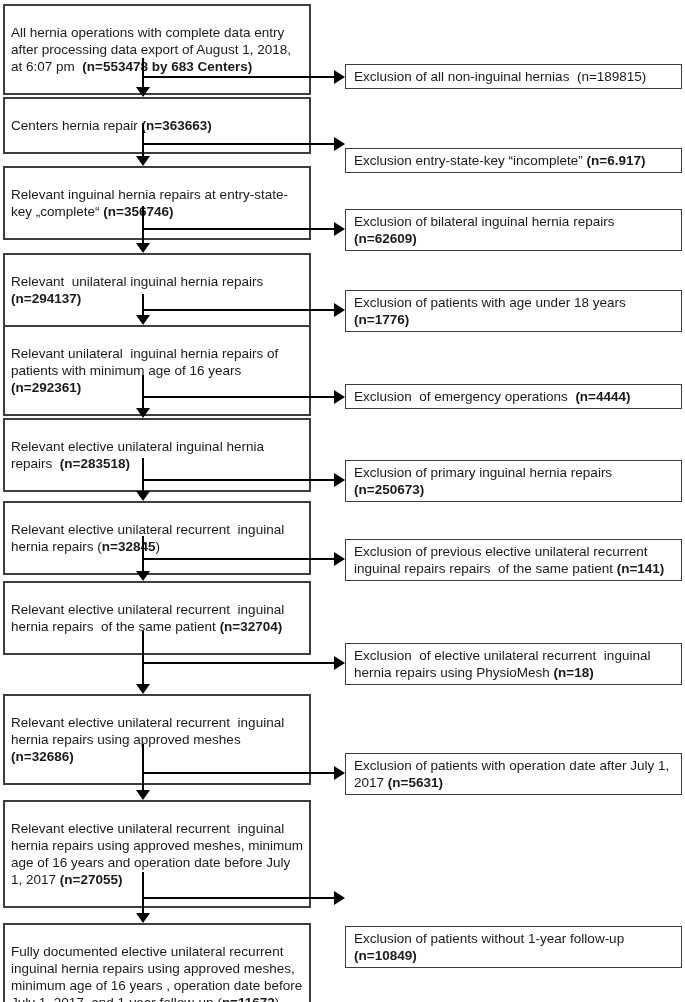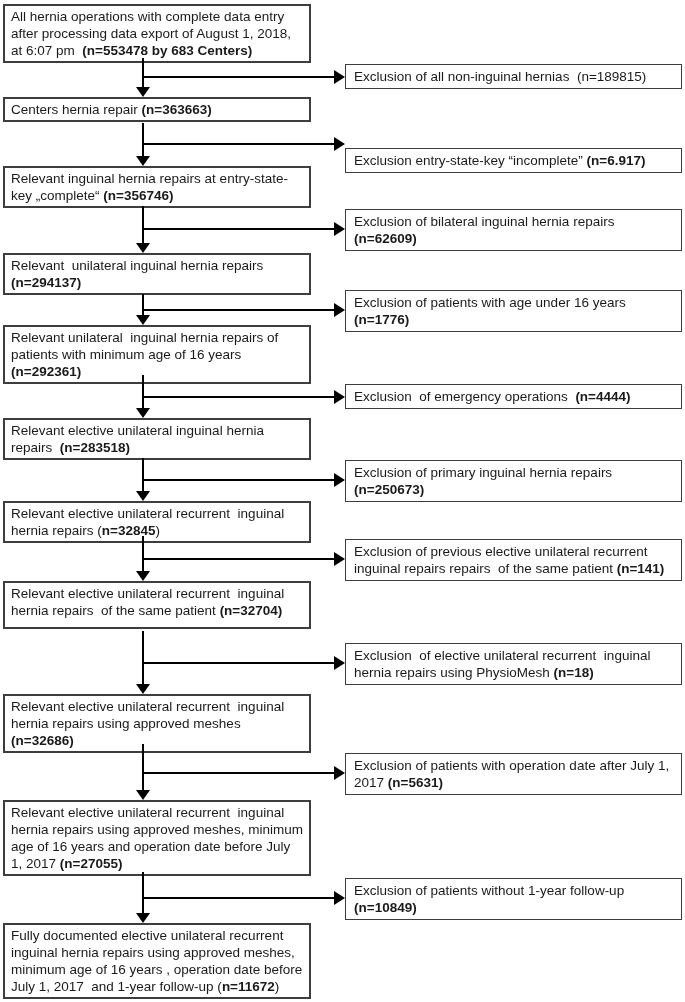--- a/index.html
+++ b/index.html
@@ -3,21 +3,21 @@
 <meta charset="utf-8">
 <style>
   html,body{margin:0;padding:0;background:#ffffff;}
   #canvas{
     position:relative;width:685px;height:1002px;background:#ffffff;
     font-family:"Liberation Sans","DejaVu Sans",sans-serif;
     font-size:13.5px;line-height:17px;color:#1a1a1a;overflow:hidden;
   }
   .box{
     position:absolute;background:#ffffff;border:2px solid #3d3d3d;
-    box-sizing:border-box;padding:2px 6px;white-space:pre-wrap;
+    box-sizing:border-box;padding:18px 6px;white-space:pre-wrap;
   }
   .box.left{left:3px;width:308px;}
   .box.right{left:345px;width:337px;border-width:1.5px;padding:3px 8px;}
   .box b{font-weight:bold;}
   .vline{position:absolute;left:142px;width:2px;background:#000;}
   .hline{position:absolute;left:143px;height:2px;background:#000;}
   .head-down{
     position:absolute;left:136px;width:0;height:0;
     border-left:7px solid transparent;border-right:7px solid transparent;
     border-top:10px solid #000;
@@ -41,27 +41,27 @@
   <div class="box left" style="top:418px;min-height:38px"><span>Relevant elective unilateral inguinal hernia repairs  </span><b>(n=283518)</b><span></span></div>
   <div class="box left" style="top:501px;min-height:33px"><span>Relevant elective unilateral recurrent  inguinal hernia repairs (</span><b>n=32845</b><span>)</span></div>
   <div class="box left" style="top:581px;min-height:48px"><span>Relevant elective unilateral recurrent  inguinal hernia repairs  of the same patient </span><b>(n=32704)</b><span></span></div>
   <div class="box left" style="top:694px;min-height:48px"><span>Relevant elective unilateral recurrent  inguinal hernia repairs using approved meshes </span><b>(n=32686)</b><span></span></div>
   <div class="box left" style="top:800px;min-height:70px"><span>Relevant elective unilateral recurrent  inguinal hernia repairs using approved meshes, minimum age of 16 years and operation date before July 1, 2017 </span><b>(n=27055)</b><span></span></div>
   <div class="box left" style="top:923px;min-height:71px"><span>Fully documented elective unilateral recurrent inguinal hernia repairs using approved meshes, minimum age of 16 years , operation date before July 1, 2017  and 1-year follow-up (</span><b>n=11672</b><span>)</span></div>
 
   <div class="box right" style="top:64px;min-height:22px"><span>Exclusion of all non-inguinal hernias  (n=189815)</span><b></b></div>
   <div class="box right" style="top:148px;min-height:22px"><span>Exclusion entry-state-key “incomplete” </span><b>(n=6.917)</b></div>
   <div class="box right" style="top:209px;min-height:36px"><span>Exclusion of bilateral inguinal hernia repairs </span><b>(n=62609)</b></div>
-  <div class="box right" style="top:290px;min-height:36px"><span>Exclusion of patients with age under 16 years </span><b>(n=1776)</b></div>
+  <div class="box right" style="top:290px;min-height:36px"><span>Exclusion of patients with age under 18 years </span><b>(n=1776)</b></div>
   <div class="box right" style="top:384px;min-height:22px"><span>Exclusion  of emergency operations  </span><b>(n=4444)</b></div>
   <div class="box right" style="top:460px;min-height:36px"><span>Exclusion of primary inguinal hernia repairs </span><b>(n=250673)</b></div>
   <div class="box right" style="top:539px;min-height:36px"><span>Exclusion of previous elective unilateral recurrent inguinal repairs repairs  of the same patient </span><b>(n=141)</b></div>
   <div class="box right" style="top:643px;min-height:36px"><span>Exclusion  of elective unilateral recurrent  inguinal hernia repairs using PhysioMesh </span><b>(n=18)</b></div>
   <div class="box right" style="top:753px;min-height:36px"><span>Exclusion of patients with operation date after July 1, 2017 </span><b>(n=5631)</b></div>
-  <div class="box right" style="top:878px;min-height:36px"><span>Exclusion of patients without 1-year follow-up </span><b>(n=10849)</b></div>
+  <div class="box right" style="top:926px;min-height:36px"><span>Exclusion of patients without 1-year follow-up </span><b>(n=10849)</b></div>
 
   <div class="vline" style="top:58px;height:30px"></div>
     <div class="head-down" style="top:87px"></div>
   <div class="vline" style="top:123px;height:34px"></div>
     <div class="head-down" style="top:156px"></div>
   <div class="vline" style="top:206px;height:38px"></div>
     <div class="head-down" style="top:243px"></div>
   <div class="vline" style="top:294px;height:22px"></div>
     <div class="head-down" style="top:315px"></div>
   <div class="vline" style="top:375px;height:34px"></div>

